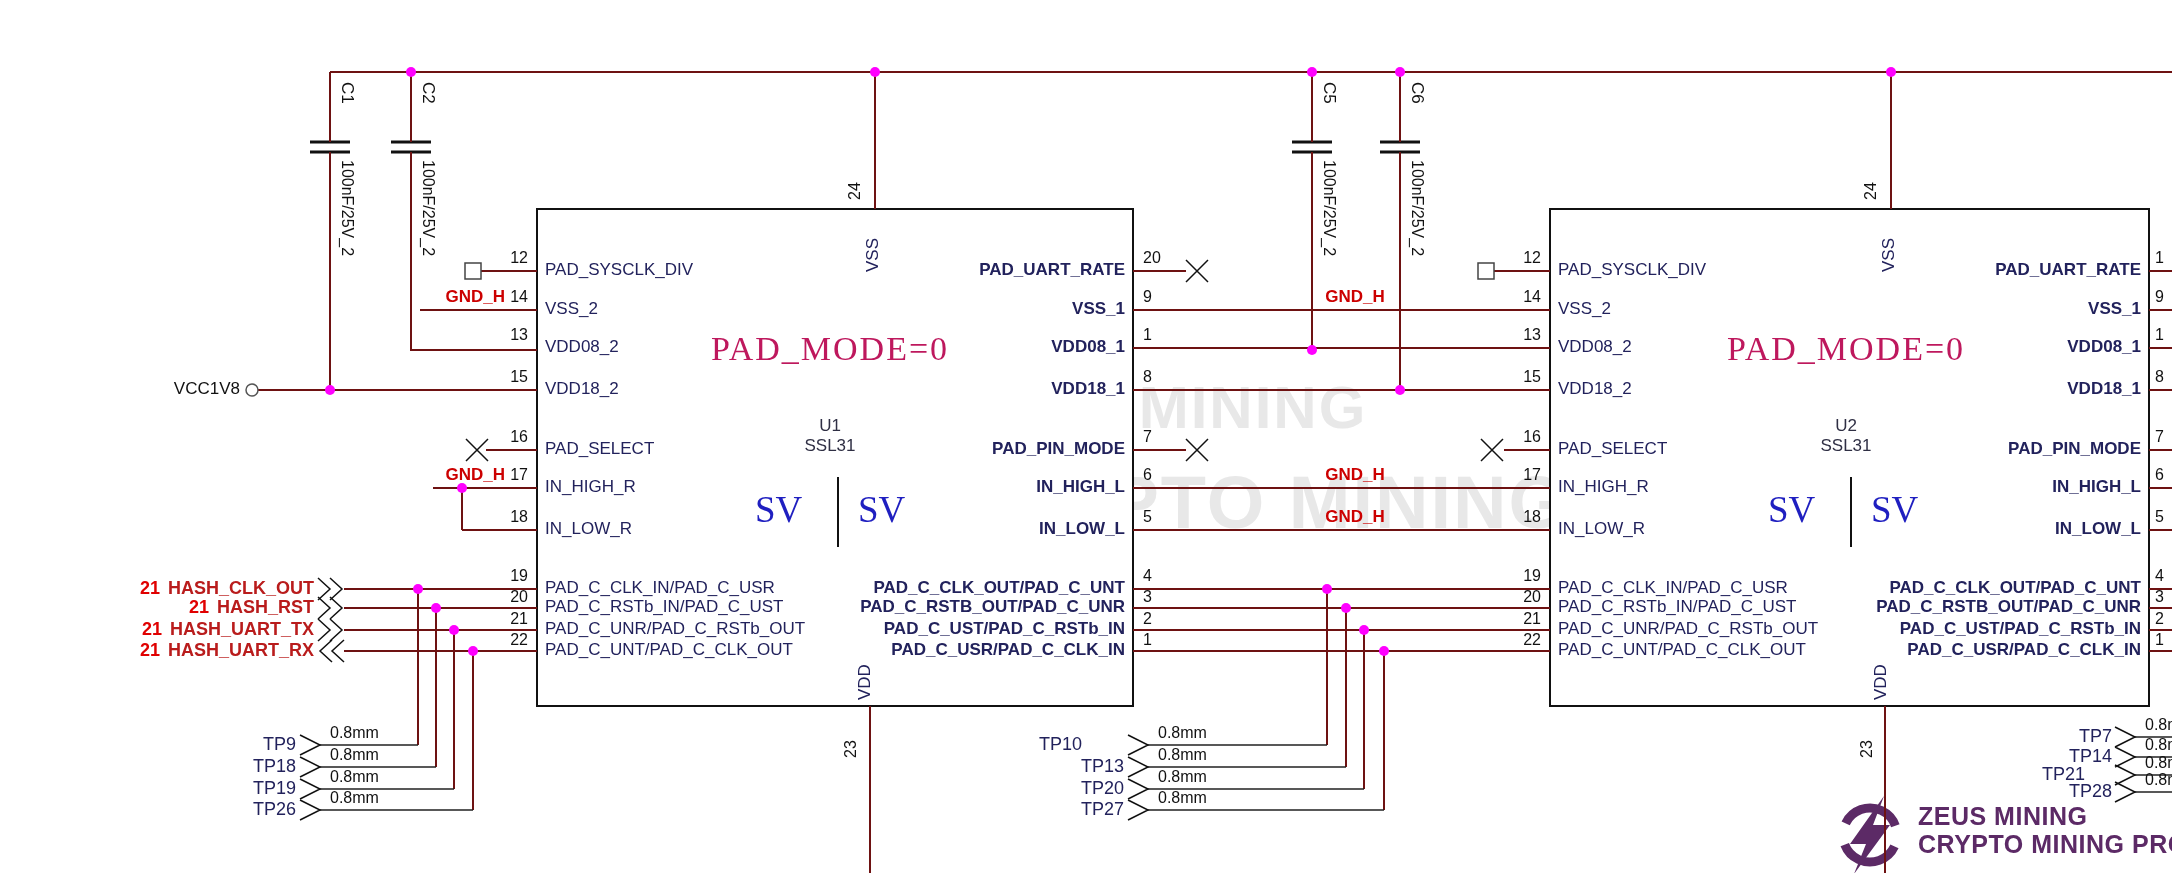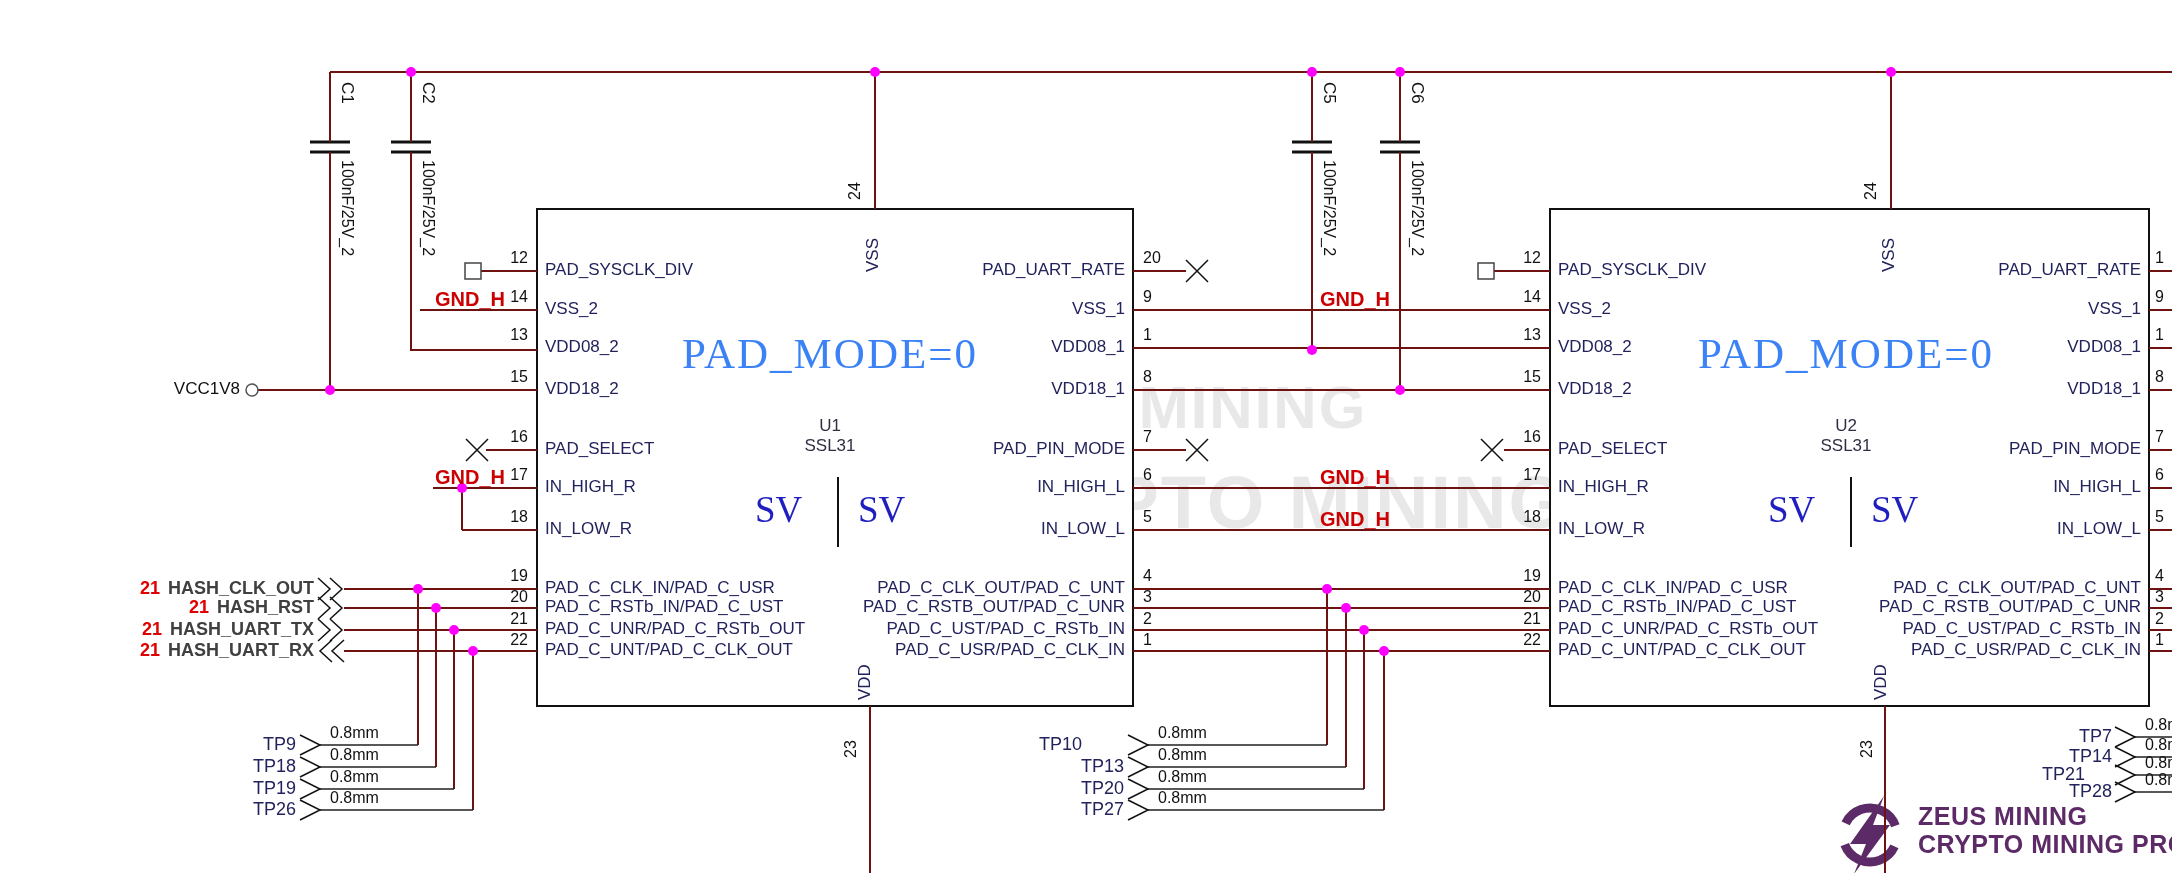--- a/index.html
+++ b/index.html
@@ -1,35 +1,35 @@
 <!DOCTYPE html>
 <html><head>
 <meta charset="utf-8">
 <style>
   html,body{margin:0;padding:0;background:#ffffff;}
   .stage{position:relative;width:2172px;height:873px;background:#fff;overflow:hidden;
          font-family:"Liberation Sans",sans-serif;}
   .t{position:absolute;white-space:nowrap;line-height:1.1;}
   .pname{font-size:17px;color:#22225c;}
-  .pname.r{width:420px;text-align:right;}
+  .pname.r{width:420px;text-align:right;font-weight:bold;}
   .pnum{font-size:16px;color:#111;width:60px;text-align:right;}
   .pnumr{font-size:16px;color:#111;width:50px;text-align:left;}
-  .net{font-size:20px;font-weight:bold;color:#cc0000;width:100px;text-align:right;}
+  .net{font-size:17px;font-weight:bold;color:#cc0000;width:100px;text-align:right;}
   .net.mid{width:110px;text-align:center;}
   .port{font-size:18px;font-weight:bold;width:274px;text-align:right;}
   .port .pref{color:#e00000;margin-right:8px;}
-  .port .pnm{color:#404040;}
+  .port .pnm{color:#b91c1c;}
   .tplabel{font-size:18px;color:#22225c;width:106px;text-align:right;}
   .tpsize{font-size:16px;color:#111;}
   .capref{font-size:17px;color:#111;}
   .capval{font-size:16px;color:#111;}
   .rot90{transform:rotate(90deg);transform-origin:0 0;}
   .rotm90{transform:rotate(-90deg);transform-origin:0 0;}
-  .bigmode{font-family:"Liberation Serif",serif;font-size:43px;letter-spacing:2px;
-           color:#3b82f6;width:420px;text-align:center;}
+  .bigmode{font-family:"Liberation Serif",serif;font-size:34px;letter-spacing:2px;
+           color:#be185d;width:420px;text-align:center;}
   .sv{font-family:"Liberation Serif",serif;font-size:37px;color:#1f1fc0;}
   .icref{font-size:17px;color:#2f2f44;width:200px;text-align:center;}
   .vcc{font-size:17px;color:#111;width:124px;text-align:right;}
   .brandline{font-size:25px;font-weight:bold;color:#5c2a66;letter-spacing:0.5px;}
   svg text.wm{font-family:"Liberation Sans",sans-serif;font-weight:bold;fill:#e8e8e8;}
 </style>
 </head>
 <body>
 
 <div class="stage">

